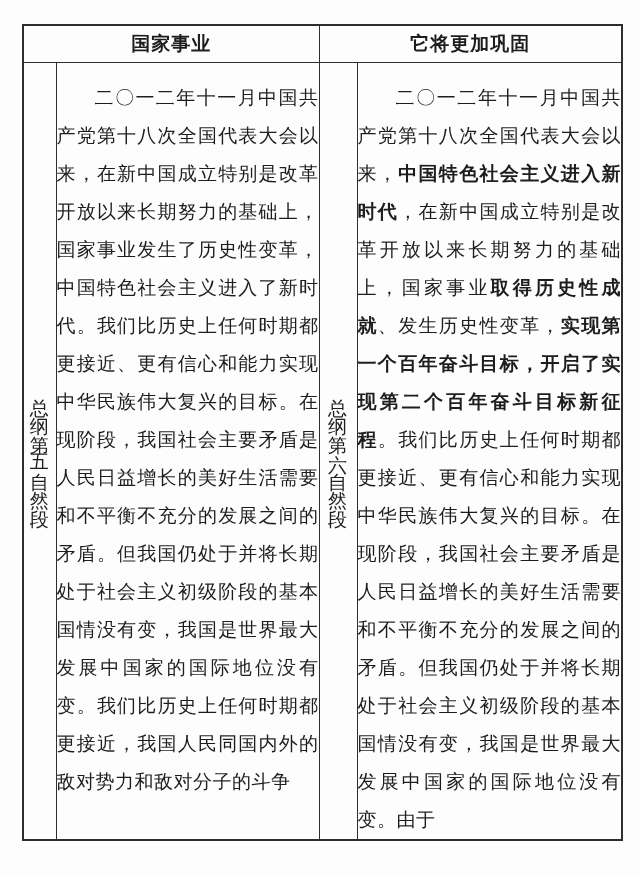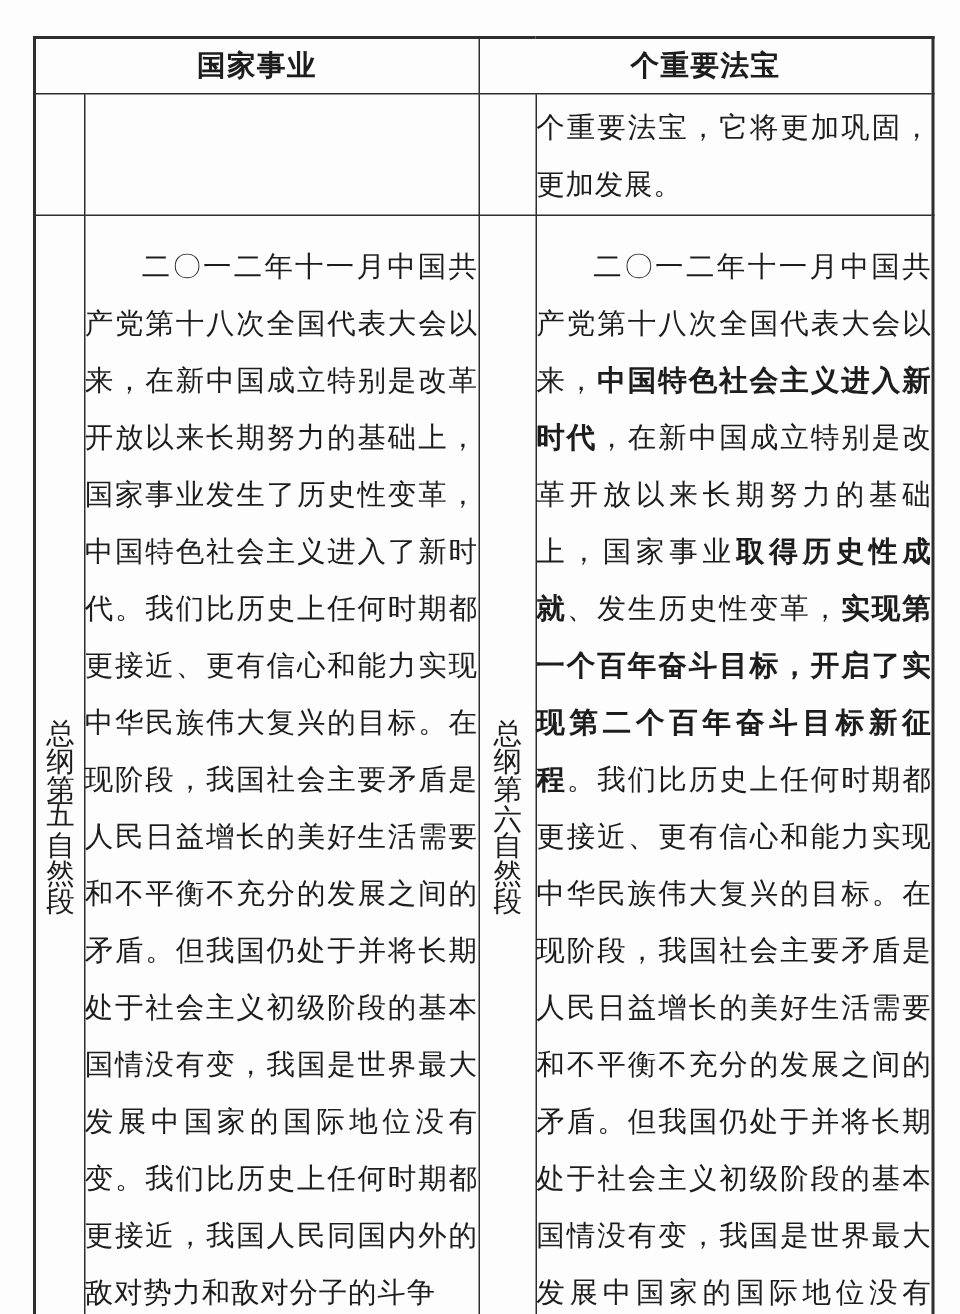--- a/index.html
+++ b/index.html
@@ -80,29 +80,21 @@
 <table class="cmp">
   <colgroup>
     <col style="width:33px">
     <col style="width:263px">
     <col style="width:38px">
     <col style="width:265px">
   </colgroup>
   <tbody>
       <tr>
     <th colspan="2">国家事业</th>
-    <th colspan="2">个重要法宝</th>
-  </tr>
-  <tr class="row-cont">
-    <td class="label-cell"></td>
-    <td class="content-cell"></td>
-    <td class="label-cell"></td>
-    <td class="content-cell">
-      <p class="para"><span>个重要法宝，它将更加巩固，更加发展。</span></p>
-    </td>
+    <th colspan="2">它将更加巩固</th>
   </tr>
   <tr class="row-main">
     <td class="label-cell">
       <div class="vlabel">总纲第五自然段</div>
     </td>
     <td class="content-cell">
       <p class="para indent"><span>二〇一二年十一月中国共产党第十八次全国代表大会以来，在新中国成立特别是改革开放以来长期努力的基础上，国家事业发生了历史性变革，中国特色社会主义进入了新时代。我们比历史上任何时期都更接近、更有信心和能力实现中华民族伟大复兴的目标。在现阶段，我国社会主要矛盾是人民日益增长的美好生活需要和不平衡不充分的发展之间的矛盾。但我国仍处于并将长期处于社会主义初级阶段的基本国情没有变，我国是世界最大发展中国家的国际地位没有变。我们比历史上任何时期都更接近，我国人民同国内外的敌对势力和敌对分子的斗争</span></p>
     </td>
     <td class="label-cell">
       <div class="vlabel">总纲第六自然段</div>

